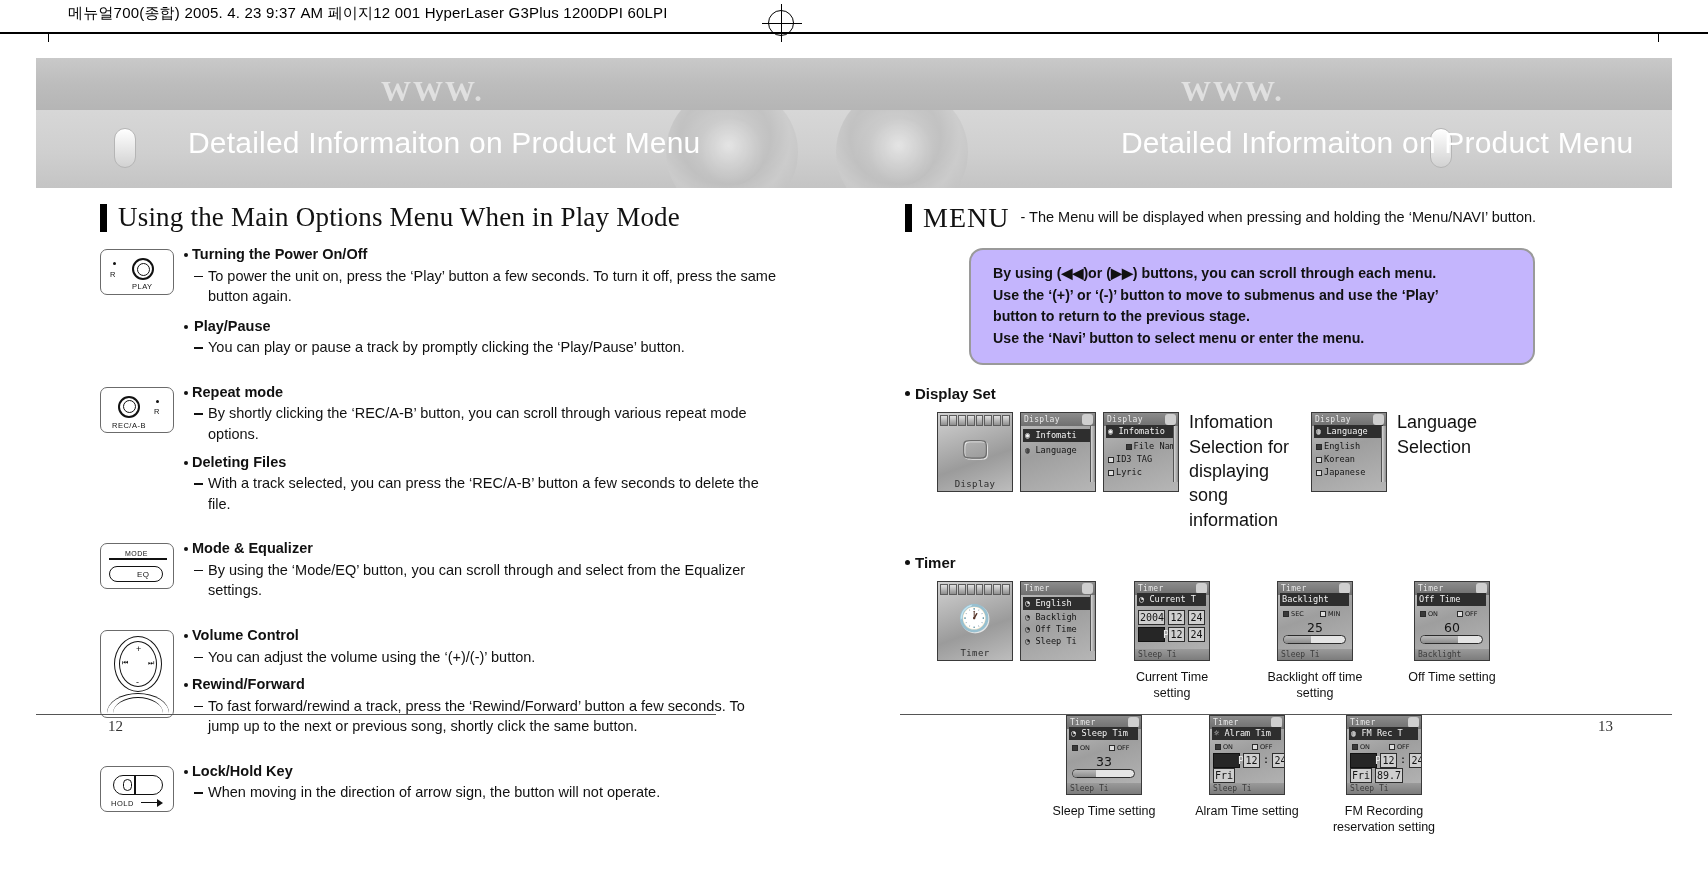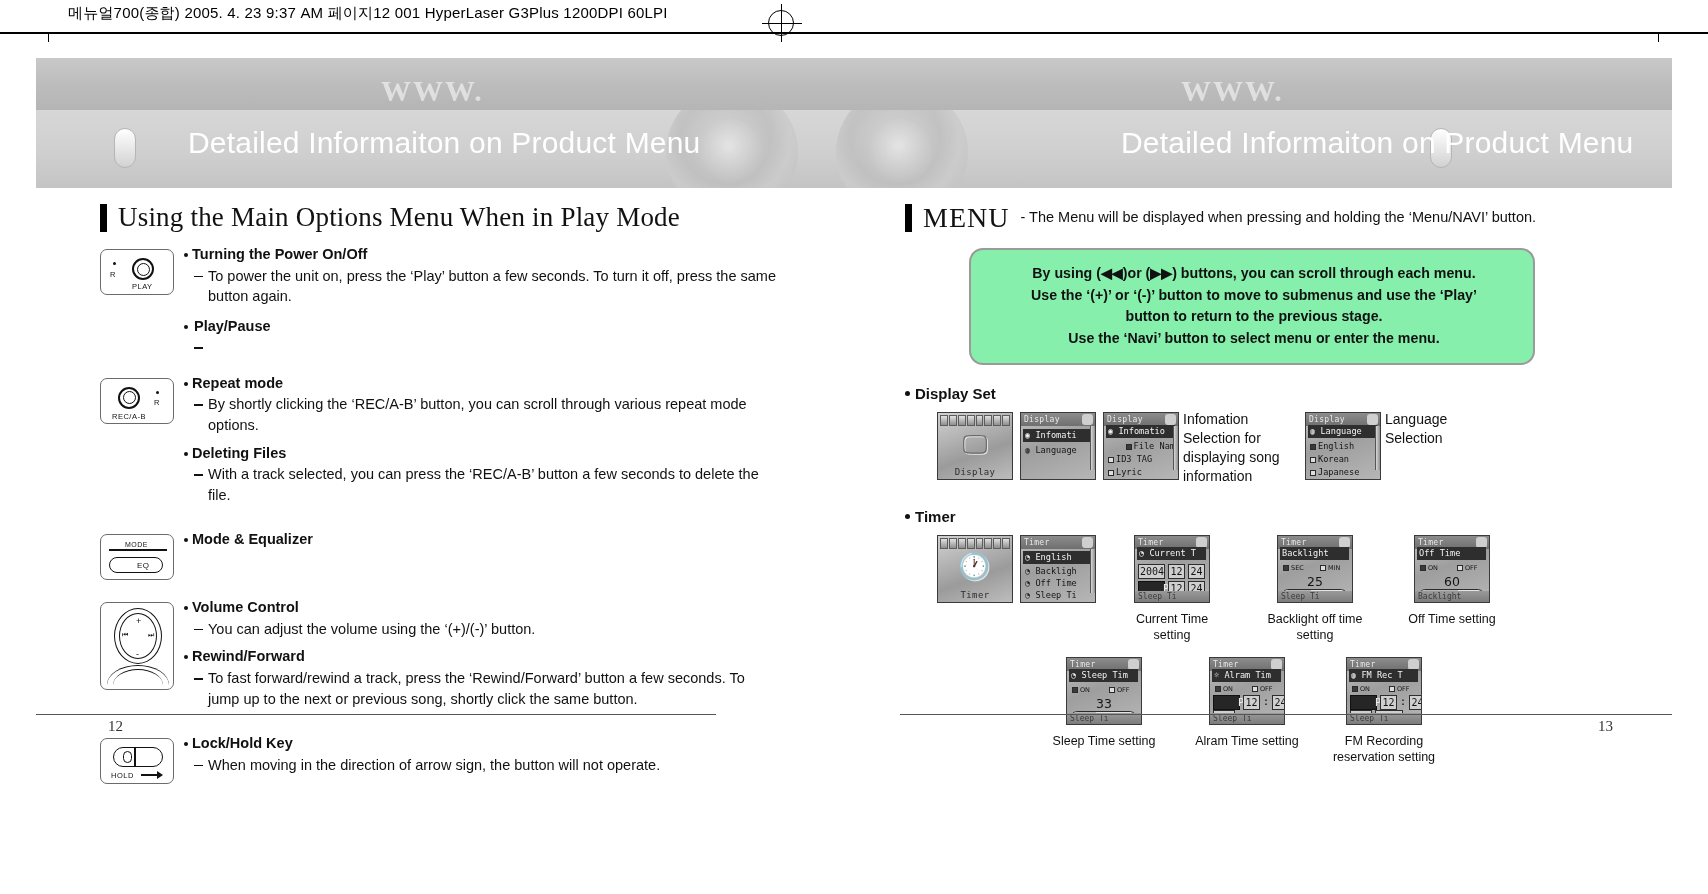--- a/index.html
+++ b/index.html
@@ -128,34 +128,34 @@
     font-size:14.5px; color:#111; line-height:1.42; display:flex;
     align-items:flex-start; margin:1px 0 7px 10px;
   }
   .p-item .dash {
     width:9px; height:1.6px; background:#111; margin:10px 5px 0 0; flex:0 0 9px;
   }
 
   
   .callout {
     margin:14px 0 0 64px; width:566px;
-    background:#86efac; border:2px solid #9a9a9a; border-radius:14px;
+    background:#c4b5fd; border:2px solid #9a9a9a; border-radius:14px;
     padding:13px 18px 14px 22px;
-    font-size:14.2px; font-weight:bold; color:#111; line-height:1.52;text-align:center;
+    font-size:14.2px; font-weight:bold; color:#111; line-height:1.52;
   }
 
   .grp-head {
     display:flex; align-items:center; font-size:15px; font-weight:bold;
     color:#111; margin:20px 0 10px 0;
   }
   .grp-head .bdot { width:5px; height:5px; border-radius:50%; background:#111; margin-right:5px; }
 
   .lcd-row { display:flex; align-items:flex-start; }
   .lcd {
-    width:76px; height:68px; border:1px solid #3a3a3a; position:relative;
+    width:76px; height:80px; border:1px solid #3a3a3a; position:relative;
     background:linear-gradient(160deg,#c2c2c2 0%, #9e9e9e 45%, #b6b6b6 100%);
     overflow:hidden; flex:0 0 76px;
     font-family:"DejaVu Sans Mono", monospace;
   }
   .lcd .tbar {
     position:absolute; left:0; top:0; right:0; height:13px;
     background:linear-gradient(180deg,#8c8c8c,#6f6f6f);
     color:#e9e9e9; font-size:8px; padding-left:3px; line-height:13px;
     letter-spacing:.3px; overflow:hidden;
   }
@@ -222,21 +222,21 @@
   .lcd.splash .glyph {
     position:absolute; left:50%; top:46%; transform:translate(-50%,-50%);
     font-size:26px; color:#6a6a6a; text-shadow:1px 1px 0 #e6e6e6;
   }
   .lcd.splash .cap {
     position:absolute; left:0; right:0; bottom:2px; text-align:center;
     font-size:9px; color:#2b2b2b; letter-spacing:.4px;
   }
 
   .lcd-note {
-    font-size:14px; color:#111; line-height:1.35; margin-left:4px;
+    font-size:18px; color:#111; line-height:1.35; margin-left:10px;
     margin-top:-2px; width:118px;
   }
   .cap-txt {
     font-size:12.5px; color:#111; text-align:center; line-height:1.28;
   }
 
   
   .pagenum { position:absolute; font-size:15px; color:#333; font-family:"Liberation Serif", serif; }
   .footrule { position:absolute; height:1px; background:#555; }
 </style>
@@ -295,20 +295,21 @@
         <div class="p-item">
           <span class="dash"></span>
           <span>To power the unit on, press the ‘Play’ button a few seconds. To turn it off, press the same button again.</span>
         </div>
         <div class="h-item" style="margin-top:10px;">
           <span class="bdot"></span>
           <span style="padding-left:2px;">Play/Pause</span>
         </div>
         <div class="p-item">
           <span class="dash"></span>
+          <span>You can play or pause a track by promptly clicking the ‘Play/Pause’ button.</span>
         </div>
       </div>
     </div>
 
     <div class="feat" style="margin-top:18px;">
       <div class="art">
         <div class="btn-art">
           <span class="ring" style="left:17px; top:8px;"></span>
           <span class="dot" style="left:55px; top:12px;"></span>
           <span class="lbl" style="left:53px; top:19px;">R</span>
@@ -341,20 +342,24 @@
           <span class="lbl" style="left:24px; top:6px; font-size:7px;">MODE</span>
           <span style="position:absolute; left:8px; top:14px; width:58px; height:2px; background:#111;"></span>
           <span style="position:absolute; left:8px; top:22px; width:54px; height:16px; border:1.5px solid #111; border-radius:9px;"></span>
           <span class="lbl" style="left:36px; top:26px; font-size:8px;">EQ</span>
         </div>
       </div>
       <div class="body">
         <div class="h-item">
           <span class="bdot"></span>
           <span>Mode &amp; Equalizer</span>
+        </div>
+        <div class="p-item">
+          <span class="dash"></span>
+          <span>By using the ‘Mode/EQ’ button, you can scroll through and select from the Equalizer settings.</span>
         </div>
       </div>
     </div>
 
     <div class="feat" style="margin-top:18px;">
       <div class="art">
         <div class="btn-art" style="height:88px;">
           <span style="position:absolute; left:13px; top:5px; width:48px; height:56px; border:1.5px solid #111; border-radius:50%;"></span>
           <span style="position:absolute; left:18px; top:10px; width:38px; height:46px; border:1px solid #111; border-radius:50%;"></span>
           <span class="lbl" style="left:35px; top:13px; font-size:9px;">+</span>

